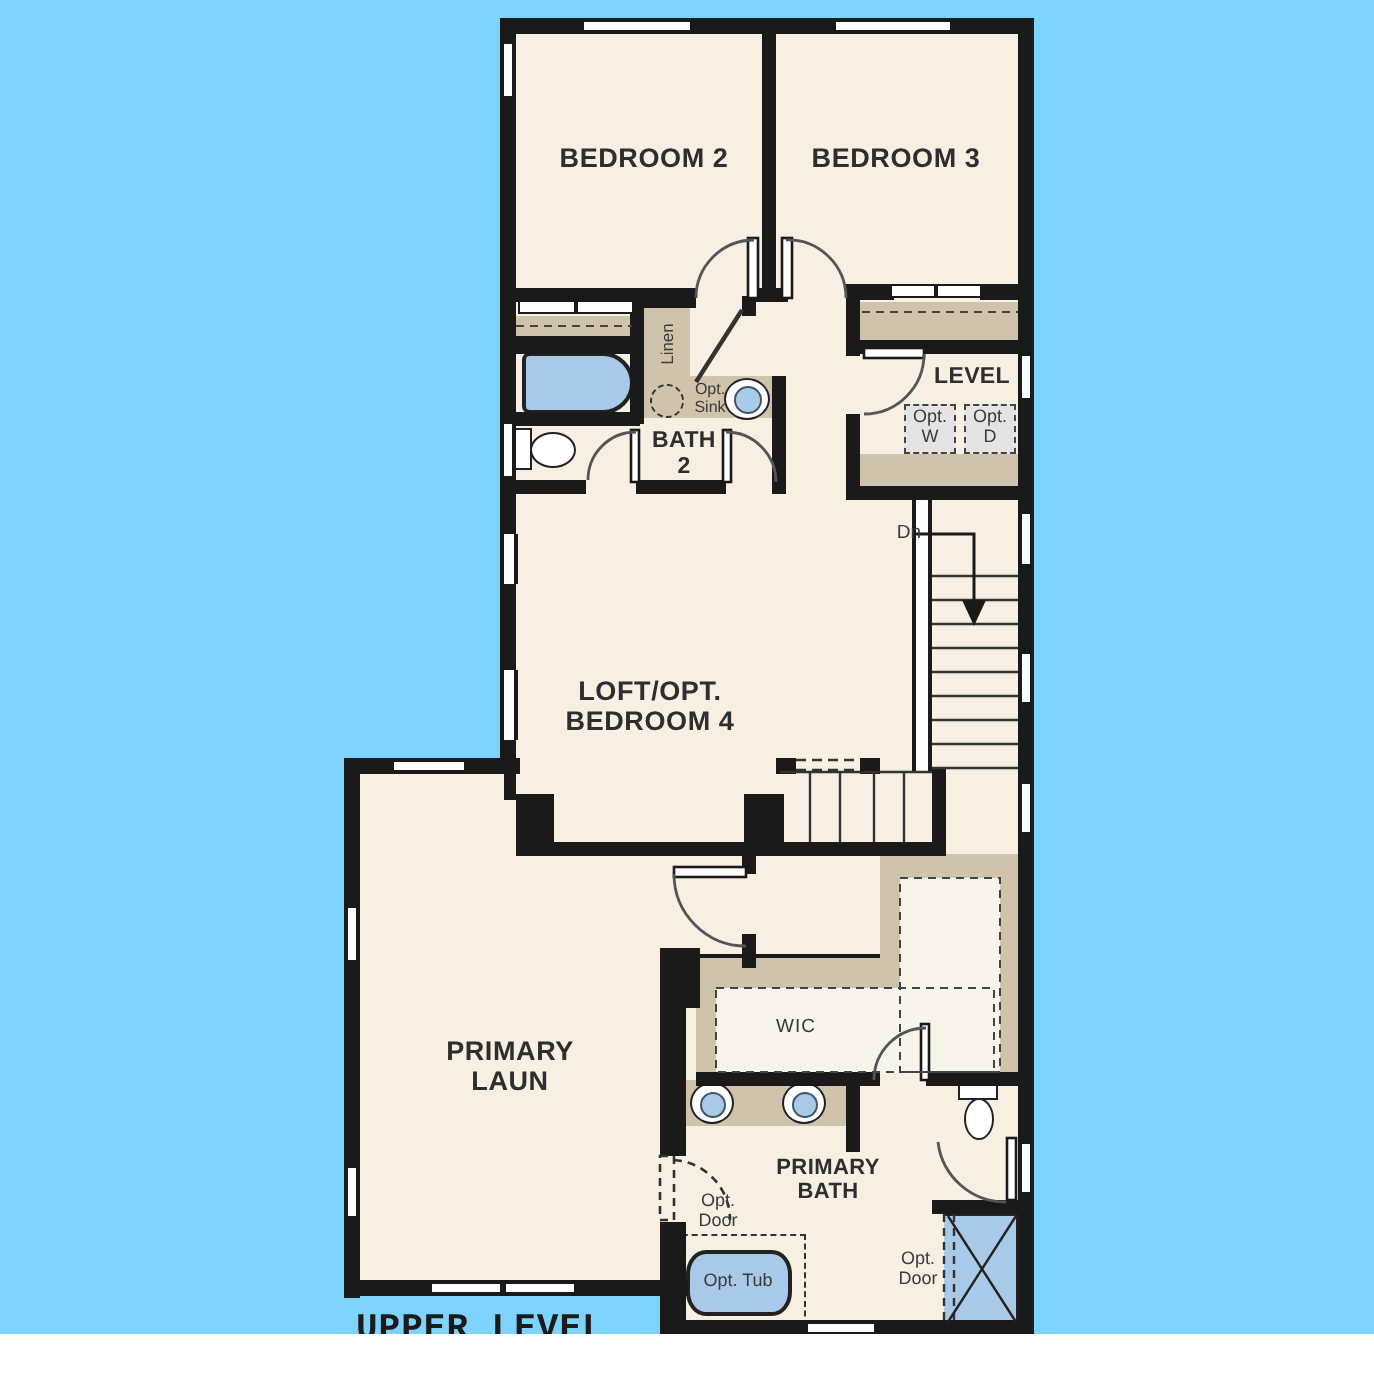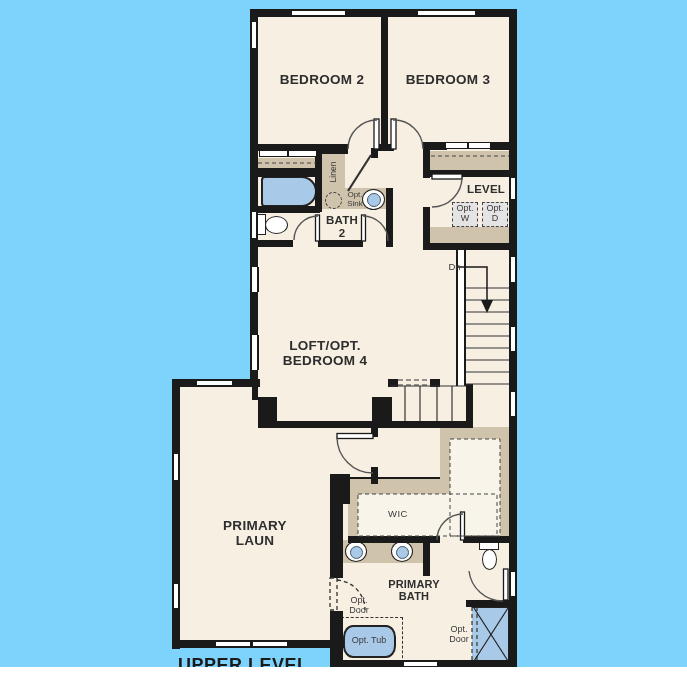--- a/index.html
+++ b/index.html
@@ -247,14 +247,14 @@
   <div class="txt lbl-sm" style="left:359px;top:606px;">
     <div>Opt.</div>
     <div>Door</div>
   </div>
   <div class="txt lbl-sm" style="left:369px;top:641px;">Opt. Tub</div>
   <div class="txt lbl-sm" style="left:459px;top:635px;">
     <div>Opt.</div>
     <div>Door</div>
   </div>
 
-  <div id="title" style="left:178px;top:655px;">UPPER LEVEL</div>
+  <div id="title" style="left:178px;top:655px;font-family:Liberation Mono, monospace;">UPPER LEVEL</div>
 </div>
 
 </body></html>

